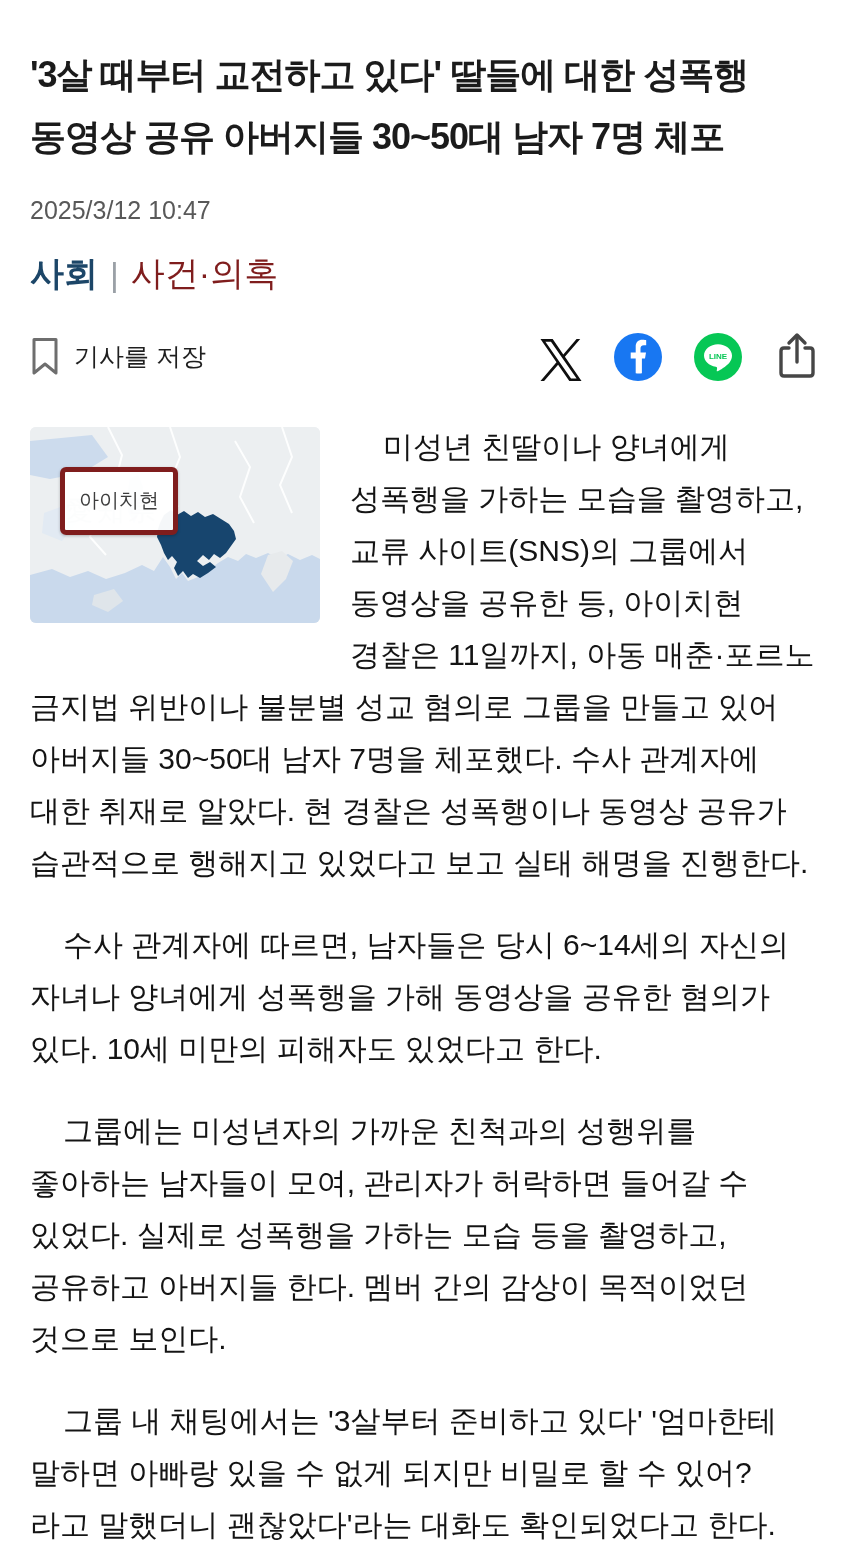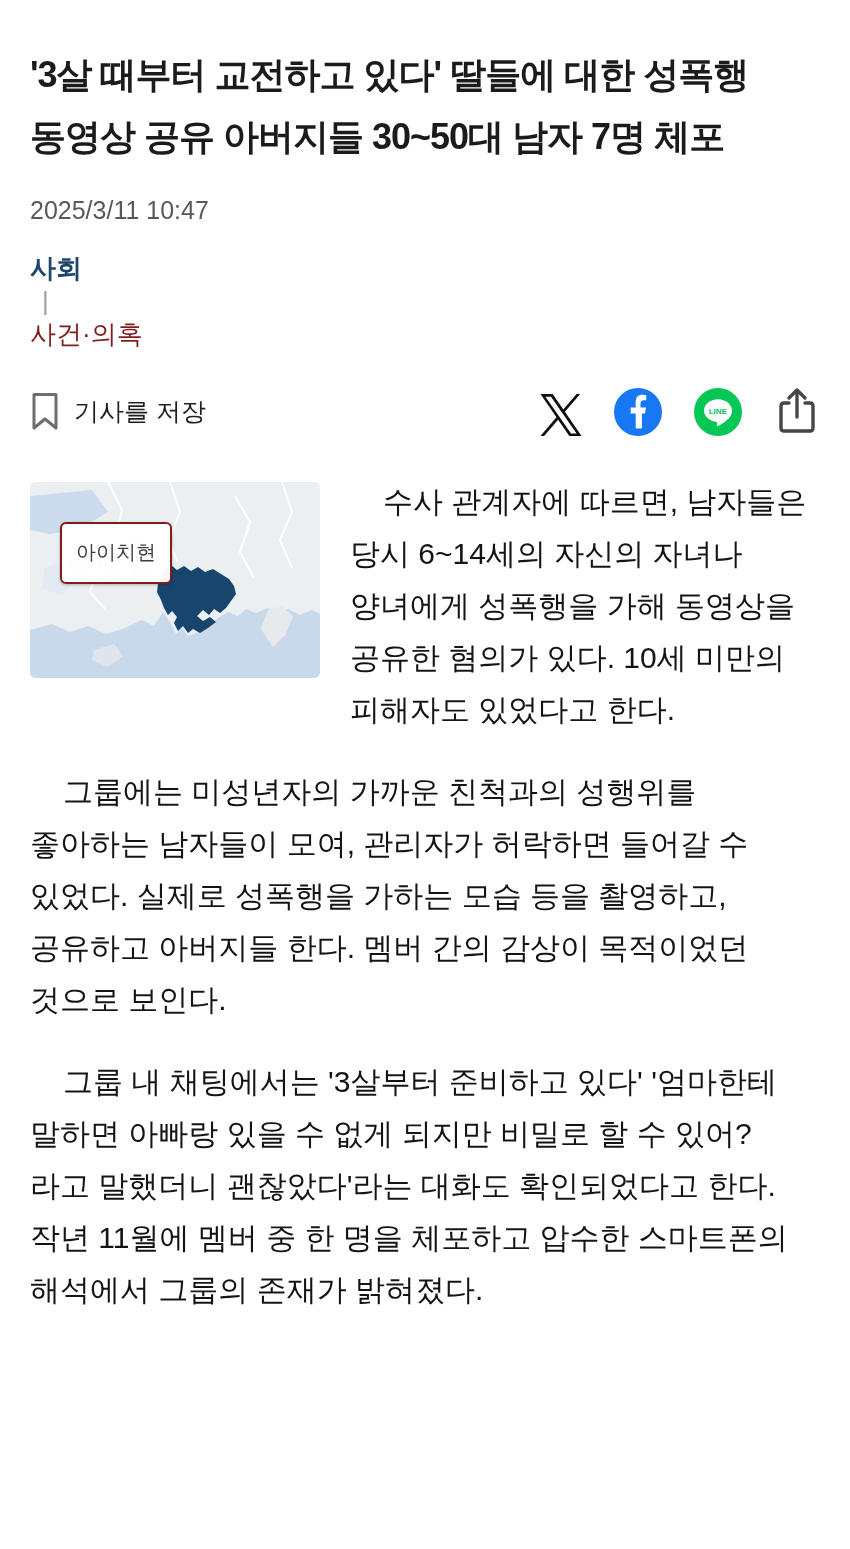--- a/index.html
+++ b/index.html
@@ -24,24 +24,23 @@
     color: #1b1b1b;
     word-break: keep-all;
   }
   .datetime {
     margin-top: 28px;
     font-size: 25px;
     color: #595959;
   }
   .categories {
     margin-top: 26px;
-    font-size: 26px;
-    display: flex;
-    align-items: flex-start;
-    flex-direction: column;
+    font-size: 34px;
+    display: flex;
+    align-items: center;
   }
   .cat-primary {
     color: #1c4668;
     font-weight: 700;
     text-decoration: none;
     cursor: pointer;
   }
   .cat-sep {
     color: #9aa0a6;
     margin: 0 12px;
@@ -116,38 +115,38 @@
     letter-spacing: 4px;
     color: #8d99a4;
     opacity: 0.55;
     pointer-events: none;
   }
   .map-label {
     position: absolute;
     left: 30px;
     top: 40px;
     background: rgba(255,255,255,0.96);
-    border: 2px solid #7f1d1d;
+    border: 5px solid #7f1d1d;
     border-radius: 6px;
     padding: 2px 14px 4px 14px;
     font-size: 20px;
     color: #3d3d3d;
     box-shadow: 0 1px 3px rgba(0,0,0,0.25);
     white-space: nowrap;
   }
   .clearfix::after { content: ""; display: block; clear: both; }
 </style>
 </head>
 <body>
 
 <div class="page">
 
   <h1 class="headline">'3살 때부터 교전하고 있다' 딸들에 대한 성폭행 동영상 공유 아버지들 30~50대 남자 7명 체포</h1>
 
-  <div class="datetime">2025/3/11 10:47</div>
+  <div class="datetime">2025/3/12 10:47</div>
 
   <div class="categories">
     <a class="cat-primary">사회</a>
     <span class="cat-sep">|</span>
     <a class="cat-secondary">사건·의혹</a>
   </div>
 
   <div class="toolbar">
     <button class="save-btn">
       <span style="display:flex;">
@@ -213,18 +212,19 @@
         <path d="M252,0 L262,30 L250,58 L262,86" stroke="#ffffff" stroke-width="2" fill="none" opacity="0.9"></path>
         <path d="M0,148 L22,142 L40,150 L58,144 L76,152 L95,146 L112,138 L124,144 L133,130 L140,140 L146,152 L152,146 L158,154 L168,150 L178,144 L188,136 L198,130 L208,134 L216,127 L226,131 L238,126 L248,132 L258,127 L270,133 L282,128 L290,132 L290,196 L0,196 Z" fill="#c9d9ec"></path>
         <polygon points="238,128 252,124 263,134 256,152 243,165 231,147" fill="#e7eaec"></polygon>
         <polygon points="64,168 84,162 93,174 78,185 62,178" fill="#dfe5ea"></polygon>
         <path d="M130,96 L134,88 L141,83 L147,88 L154,84 L161,89 L168,85 L175,90 L183,87 L191,92 L199,97 L204,104 L206,112 L201,119 L196,126 L190,131 L184,127 L179,133 L173,128 L167,134 L173,139 L180,135 L186,140 L178,146 L170,151 L163,147 L158,151 L153,144 L148,149 L144,141 L147,135 L142,129 L138,133 L134,126 L131,118 L127,110 L128,102 Z" fill="#17456e"></path>
       </svg>
       <span class="map-watermark">愛知県</span>
       <span class="map-label">아이치현</span>
     </figure>
 
+    <p>미성년 친딸이나 양녀에게 성폭행을 가하는 모습을 촬영하고, 교류 사이트(SNS)의 그룹에서 동영상을 공유한 등, 아이치현 경찰은 11일까지, 아동 매춘·포르노 금지법 위반이나 불분별 성교 혐의로 그룹을 만들고 있어 아버지들 30~50대 남자 7명을 체포했다. 수사 관계자에 대한 취재로 알았다. 현 경찰은 성폭행이나 동영상 공유가 습관적으로 행해지고 있었다고 보고 실태 해명을 진행한다.</p>
     <p>수사 관계자에 따르면, 남자들은 당시 6~14세의 자신의 자녀나 양녀에게 성폭행을 가해 동영상을 공유한 혐의가 있다. 10세 미만의 피해자도 있었다고 한다.</p>
     <p>그룹에는 미성년자의 가까운 친척과의 성행위를 좋아하는 남자들이 모여, 관리자가 허락하면 들어갈 수 있었다. 실제로 성폭행을 가하는 모습 등을 촬영하고, 공유하고 아버지들 한다. 멤버 간의 감상이 목적이었던 것으로 보인다.</p>
     <p>그룹 내 채팅에서는 '3살부터 준비하고 있다' '엄마한테 말하면 아빠랑 있을 수 없게 되지만 비밀로 할 수 있어? 라고 말했더니 괜찮았다'라는 대화도 확인되었다고 한다. 작년 11월에 멤버 중 한 명을 체포하고 압수한 스마트폰의 해석에서 그룹의 존재가 밝혀졌다.</p>
   </div>
 
 </div>
 
 </body></html>

